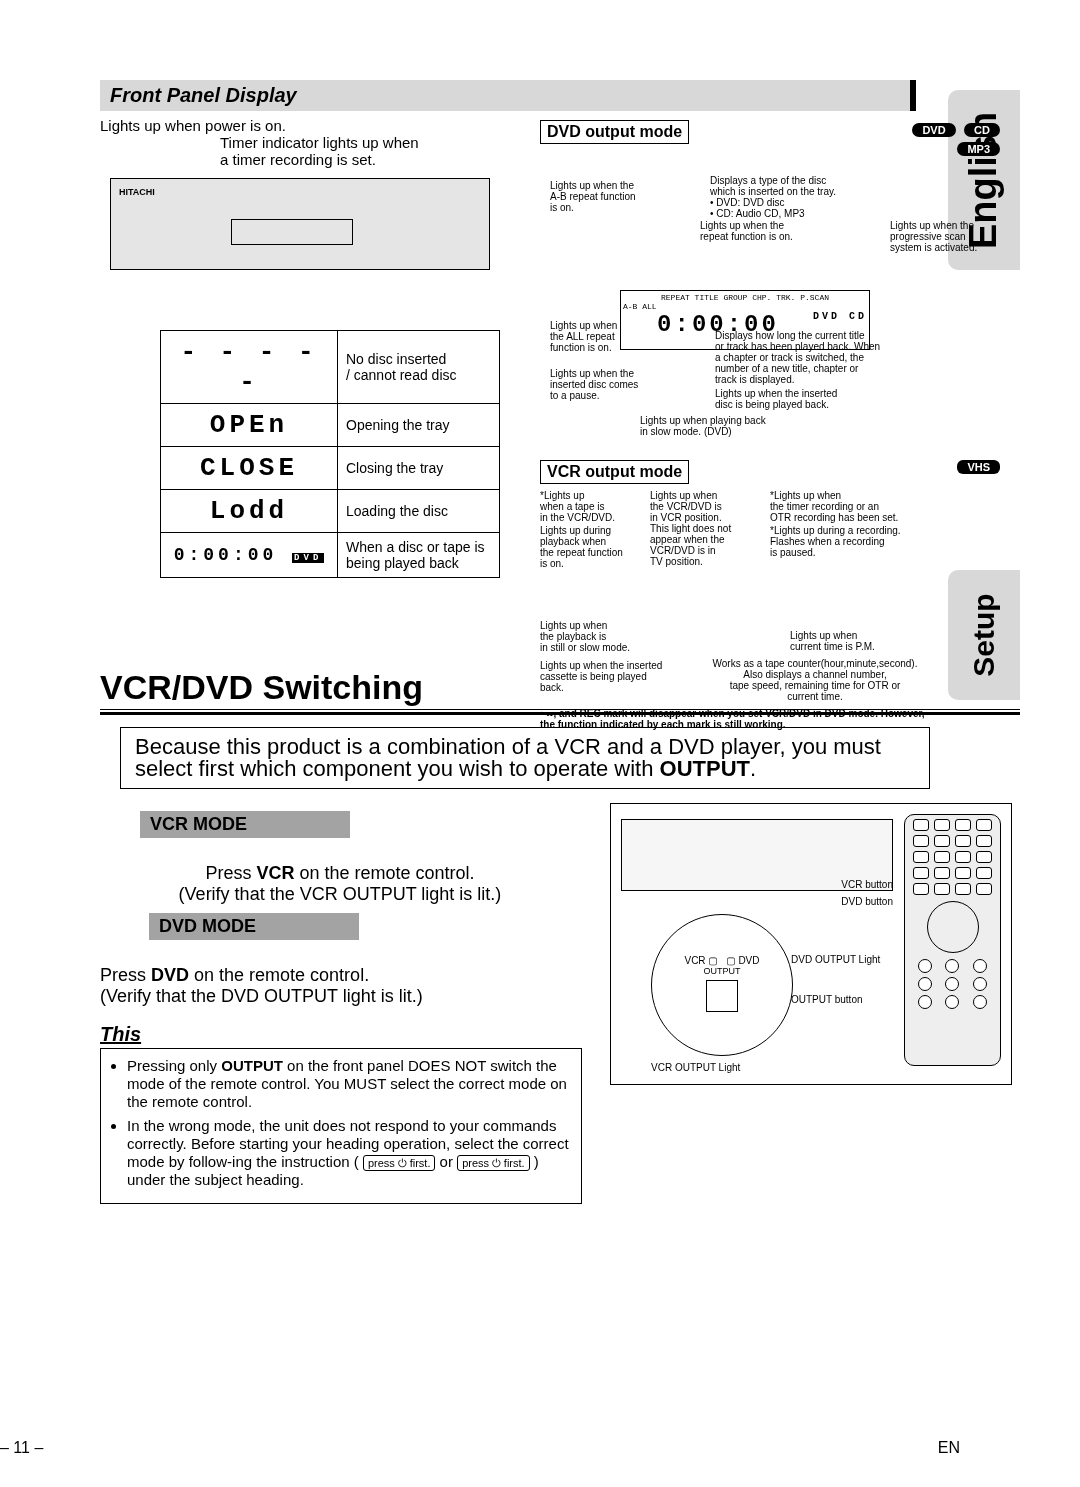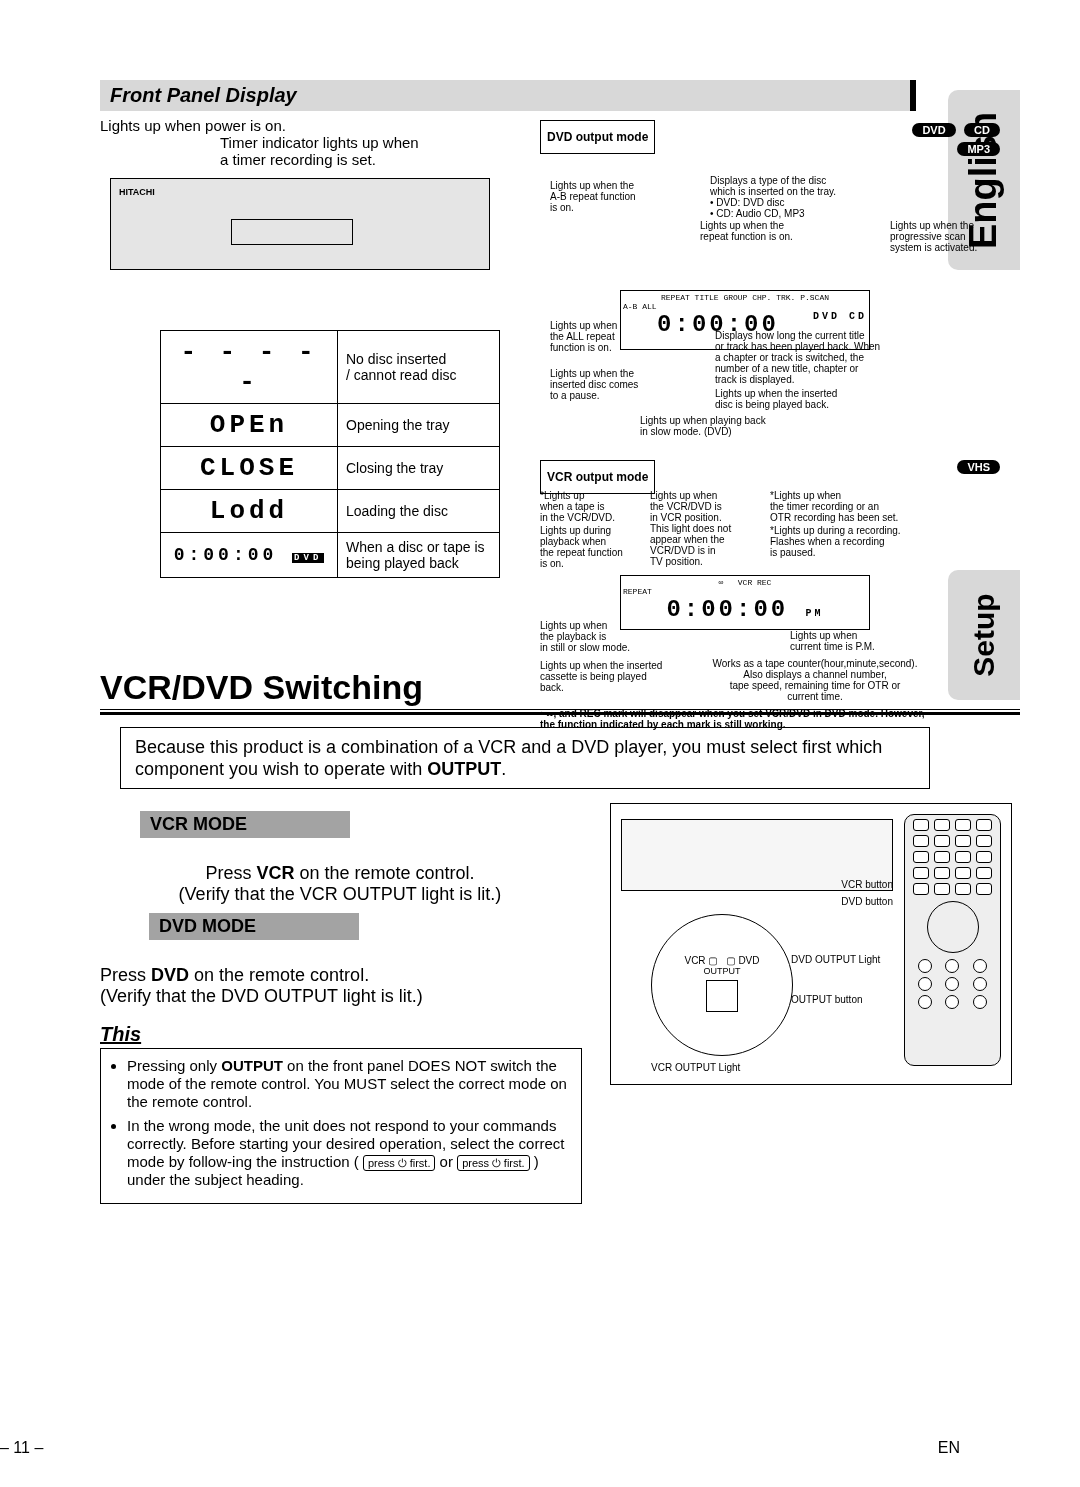--- a/index.html
+++ b/index.html
@@ -56,23 +56,23 @@
     background: #a3a3a3;
     font-weight: bold;
     font-size: 18px;
     padding: 3px 10px;
     width: 190px;
     margin: 8px 0 4px 50px;
   }
   .mono-box {
     border: 1px solid #000;
     display: inline-block;
-    padding: 9px 6px;
-    font-weight: bold;
-    font-size: 12px;
+    padding: 2px 6px;
+    font-weight: bold;
+    font-size: 16px;
   }
   
   .state-table {
     border: 1px solid #000;
     border-collapse: collapse;
     font-size: 14px;
     width: 340px;
     margin-left: 60px;
   }
   .state-table td {
@@ -92,21 +92,21 @@
   .big-h2 {
     font-size: 34px;
     font-weight: bold;
     margin: 30px 0 2px 0;
   }
   .thin-rule { border: none; border-top: 1px solid #000; margin: 2px 0 2px 0; }
   .thick-rule { border: none; border-top: 3px solid #000; margin: 2px 0 12px 0; }
   .box {
     border: 1.5px solid #000;
     padding: 8px 14px;
-    font-size: 18px;
+    font-size: 22px;
     line-height: 22px;
     margin-left: 20px;
     margin-right: 10px;
     width: 780px;
   }
   .hint-head {
     font-weight: bold;
     font-style: italic;
     font-size: 20px;
     text-decoration: underline;
@@ -285,21 +285,21 @@
 number of a new title, chapter or
 track is displayed.</div>
     <div class="annot" style="left:175px; top:268px; width:200px; white-space:pre-line;">Lights up when the inserted
 disc is being played back.</div>
     <div class="annot" style="left:100px; top:295px; width:200px; white-space:pre-line;">Lights up when playing back
 in slow mode. (DVD)</div>
   </div>
 
   <div class="vcr-ovl">
     <span class="mono-box vcr-head">VCR output mode</span>
-    <span class="pill" style="float:right;">VHS</span>
+    <span class="pill" style="float:right;border-radius:6px;">VHS</span>
 
     <div class="annot" style="left:0px; top:30px; width:90px; white-space:pre-line;">*Lights up
 when a tape is
 in the VCR/DVD.</div>
     <div class="annot" style="left:0px; top:65px; width:100px; white-space:pre-line;">Lights up during
 playback when
 the repeat function
 is on.</div>
     <div class="annot" style="left:110px; top:30px; width:110px; white-space:pre-line;">Lights up when
 the VCR/DVD is
@@ -308,25 +308,20 @@
 appear when the
 VCR/DVD is in
 TV position.</div>
     <div class="annot" style="left:230px; top:30px; width:150px; white-space:pre-line;">*Lights up when
 the timer recording or an
 OTR recording has been set.</div>
     <div class="annot" style="left:230px; top:65px; width:160px; white-space:pre-line;">*Lights up during a recording.
 Flashes when a recording
 is paused.</div>
 
-    <div class="lcd-box" style="top:115px; left:80px; height:55px;">
-      <div style="font-size:8px; text-align:center;">∞ &nbsp; <span>VCR  REC</span></div>
-      <div style="font-size:8px;">REPEAT</div>
-      <div class="digits"><span>0:00:00</span> <span style="font-size:10px;">PM</span></div>
-    </div>
 
     <div class="annot" style="left:0px; top:160px; width:100px; white-space:pre-line;">Lights up when
 the playback is
 in still or slow mode.</div>
     <div class="annot" style="left:0px; top:200px; width:150px; white-space:pre-line;">Lights up when the inserted
 cassette is being played
 back.</div>
     <div class="annot" style="left:250px; top:170px; width:120px; white-space:pre-line;">Lights up when
 current time is P.M.</div>
     <div class="annot" style="left:160px; top:198px; width:230px; white-space:pre-line;text-align:center;">Works as a tape counter(hour,minute,second).
@@ -359,21 +354,21 @@
 (Verify that the DVD OUTPUT light is lit.)</span>
       </div>
 
       <div class="hint-head">This</div>
       <div class="hint-box">
         <ul class="hint-list">
           <li>
             <span>Pressing only </span><b>OUTPUT</b><span> on the front panel DOES NOT switch the mode of the remote control. You MUST select the correct mode on the remote control.</span>
           </li>
           <li>
-            <span>In the wrong mode, the unit does not respond to your commands correctly. Before starting your desired operation, select the correct mode by follow-ing the instruction ( </span><span class="keycap">press ⏻ first.</span><span> or </span><span class="keycap">press ⏻ first.</span><span> ) under the subject heading.</span>
+            <span>In the wrong mode, the unit does not respond to your commands correctly. Before starting your heading operation, select the correct mode by follow-ing the instruction ( </span><span class="keycap">press ⏻ first.</span><span> or </span><span class="keycap">press ⏻ first.</span><span> ) under the subject heading.</span>
           </li>
         </ul>
       </div>
     </div>
 
     <div class="right">
       <div class="front-unit"></div>
       <div class="remote">
         <div class="remote-row">
             <div class="rbtn"></div>

